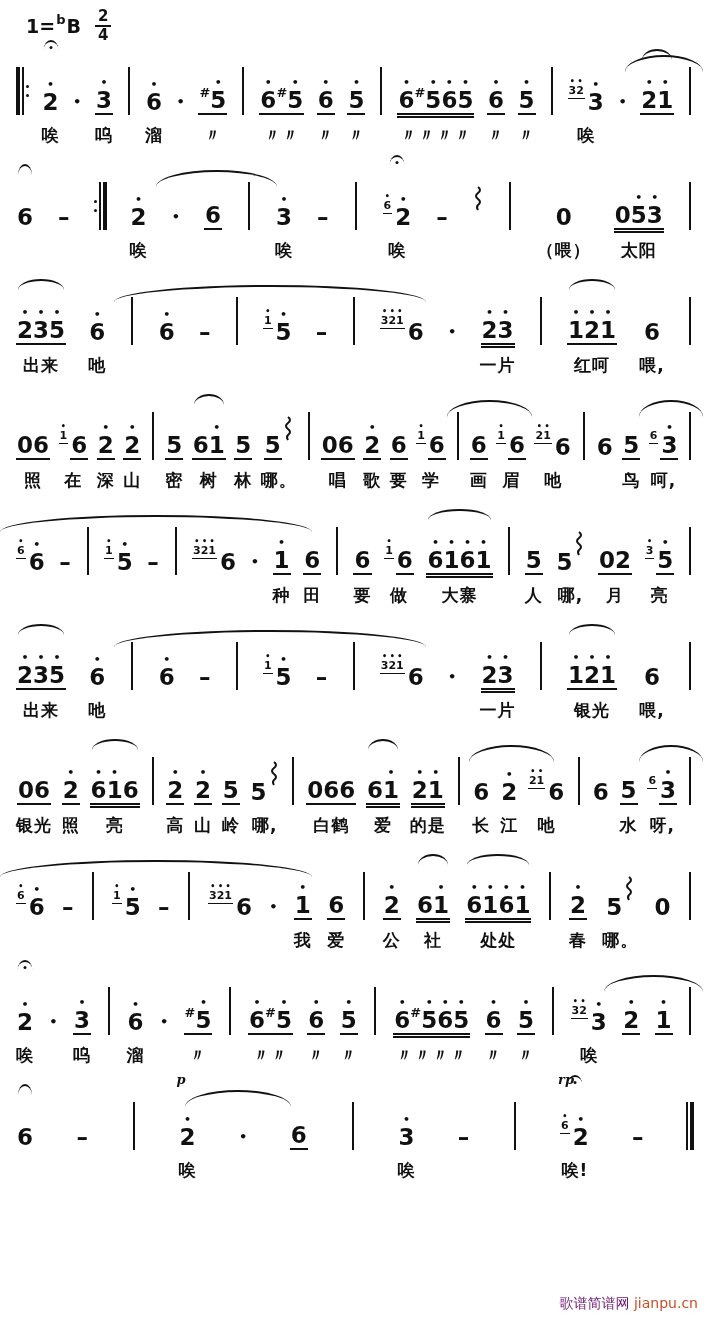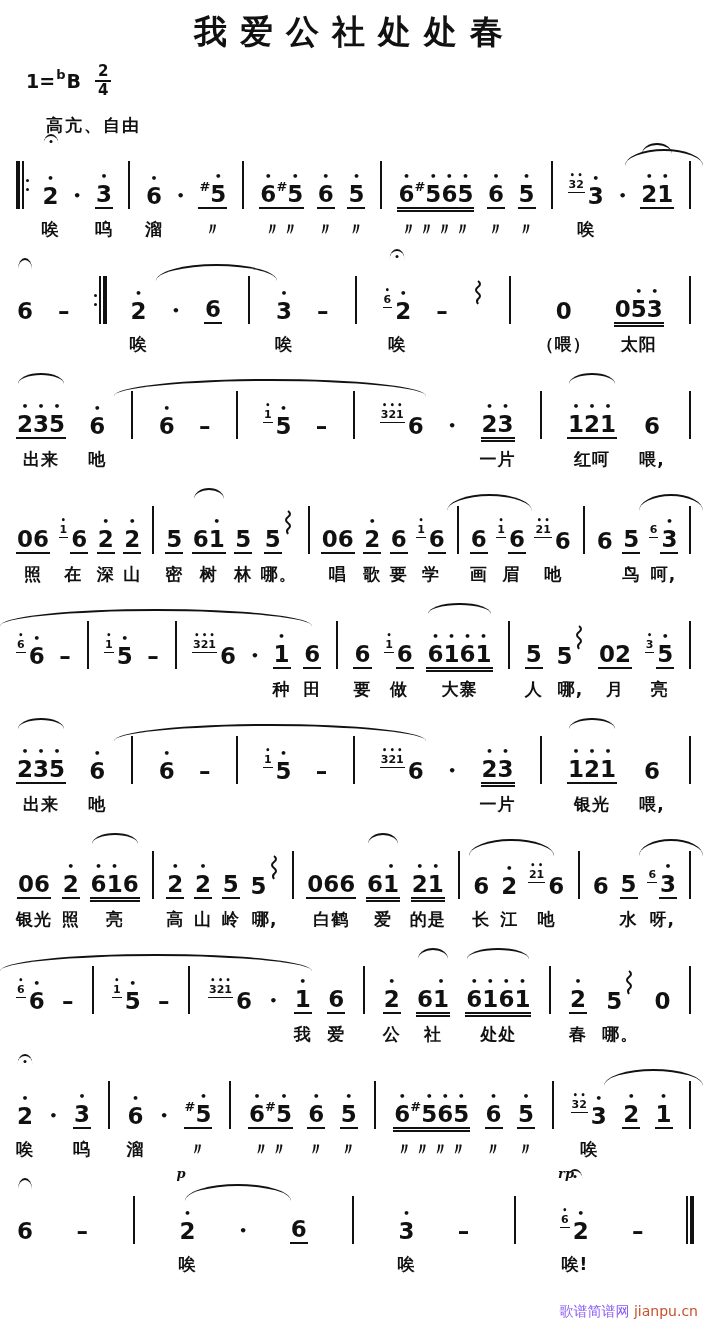--- a/index.html
+++ b/index.html
@@ -56,42 +56,40 @@
   .fer{position:absolute;top:-13px;left:50%;transform:translateX(-50%);
        width:15px;height:8px;border-top:2px solid #111;
        border-radius:50% 50% 0 0/100% 100% 0 0;}
   .ferd{position:absolute;top:-7px;left:50%;transform:translateX(-50%);
         width:3px;height:3px;border-radius:50%;background:#111;}
   .dyn{position:absolute;top:-16px;left:-2px;font-family:"DejaVu Serif",serif;
        font-style:italic;font-weight:700;font-size:13px;}
   .wavy{display:flex;align-items:flex-end;margin:0 2px 18px 2px;}
   
   .footer{position:absolute;right:12px;bottom:8px;font-size:14px;}
-  .footer .site{color:#8b5cf6;}
+  .footer .site{color:#701a75;}
   .footer .link{color:#c8502a;cursor:pointer;}
 </style>
 </head>
 <body>
 
 <div class="sheet">
-  <div class="title">我爱公社处处春</div>
 
   <div class="meta-row">
     <div class="key-sig">
       <span>1=</span>
         <span class="key-flat">b</span>
         <span>B</span>
       <span class="frac">
         <span class="num">2</span>
         <span class="den">4</span>
       </span>
     </div>
   </div>
 
-  <div class="tempo">高亢、自由</div>
 
   <div id="score">
       <div class="system">
         <div class="slur" style="left: 88%; width: 11%;"></div>
         <div class="tok">
           <div class="na">
             <div class="barwrap">
               <div class="bthick"></div>
               <div class="bline"></div>
               <div class="bdots">

